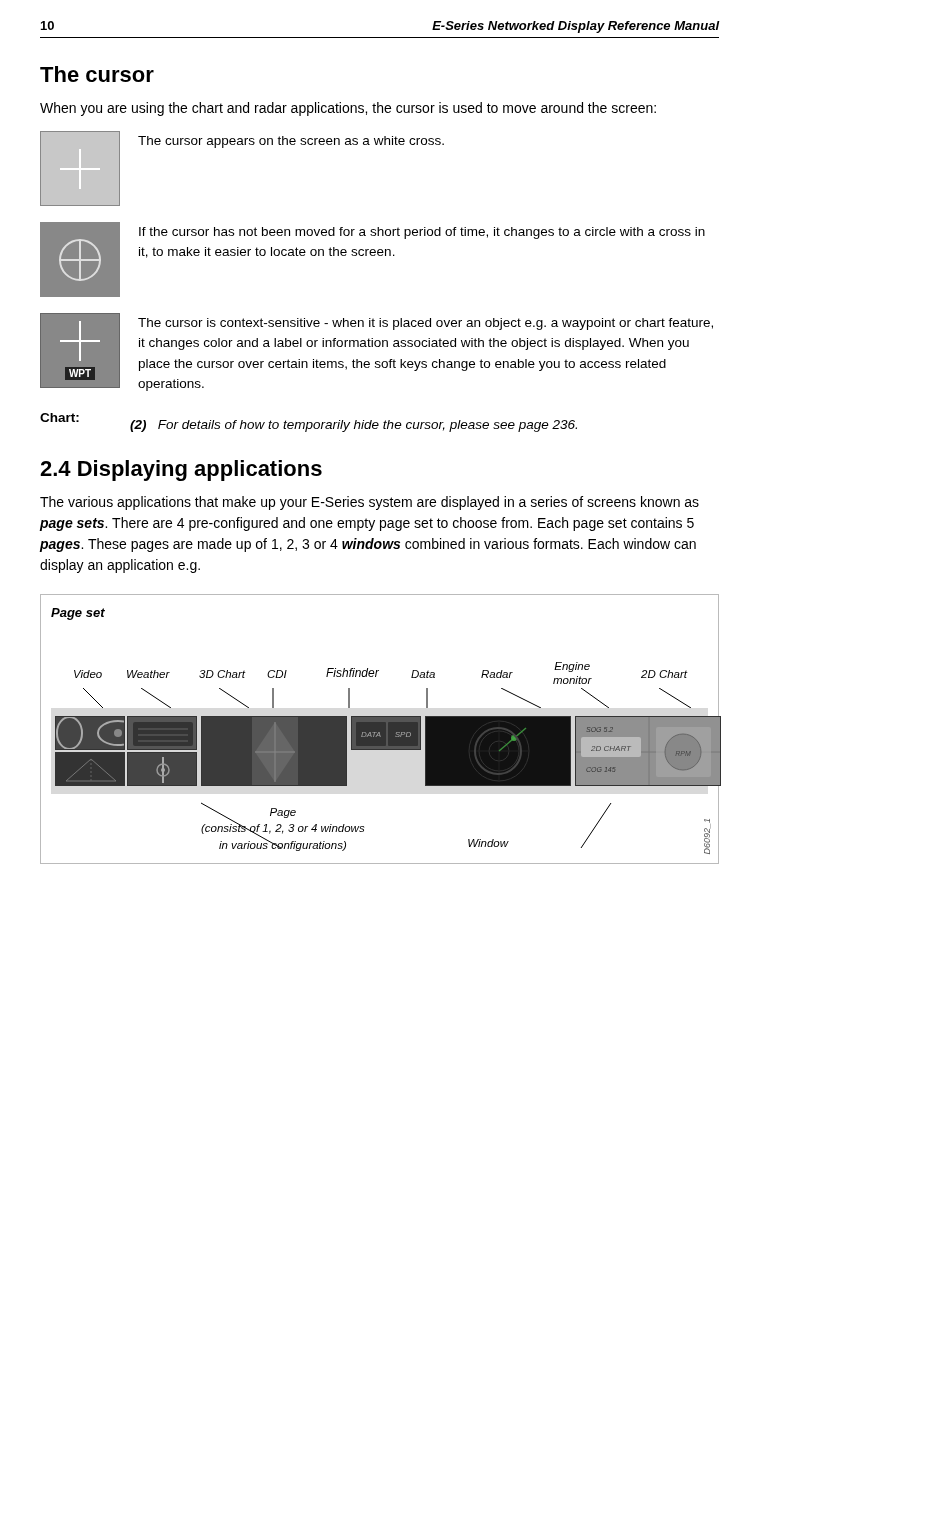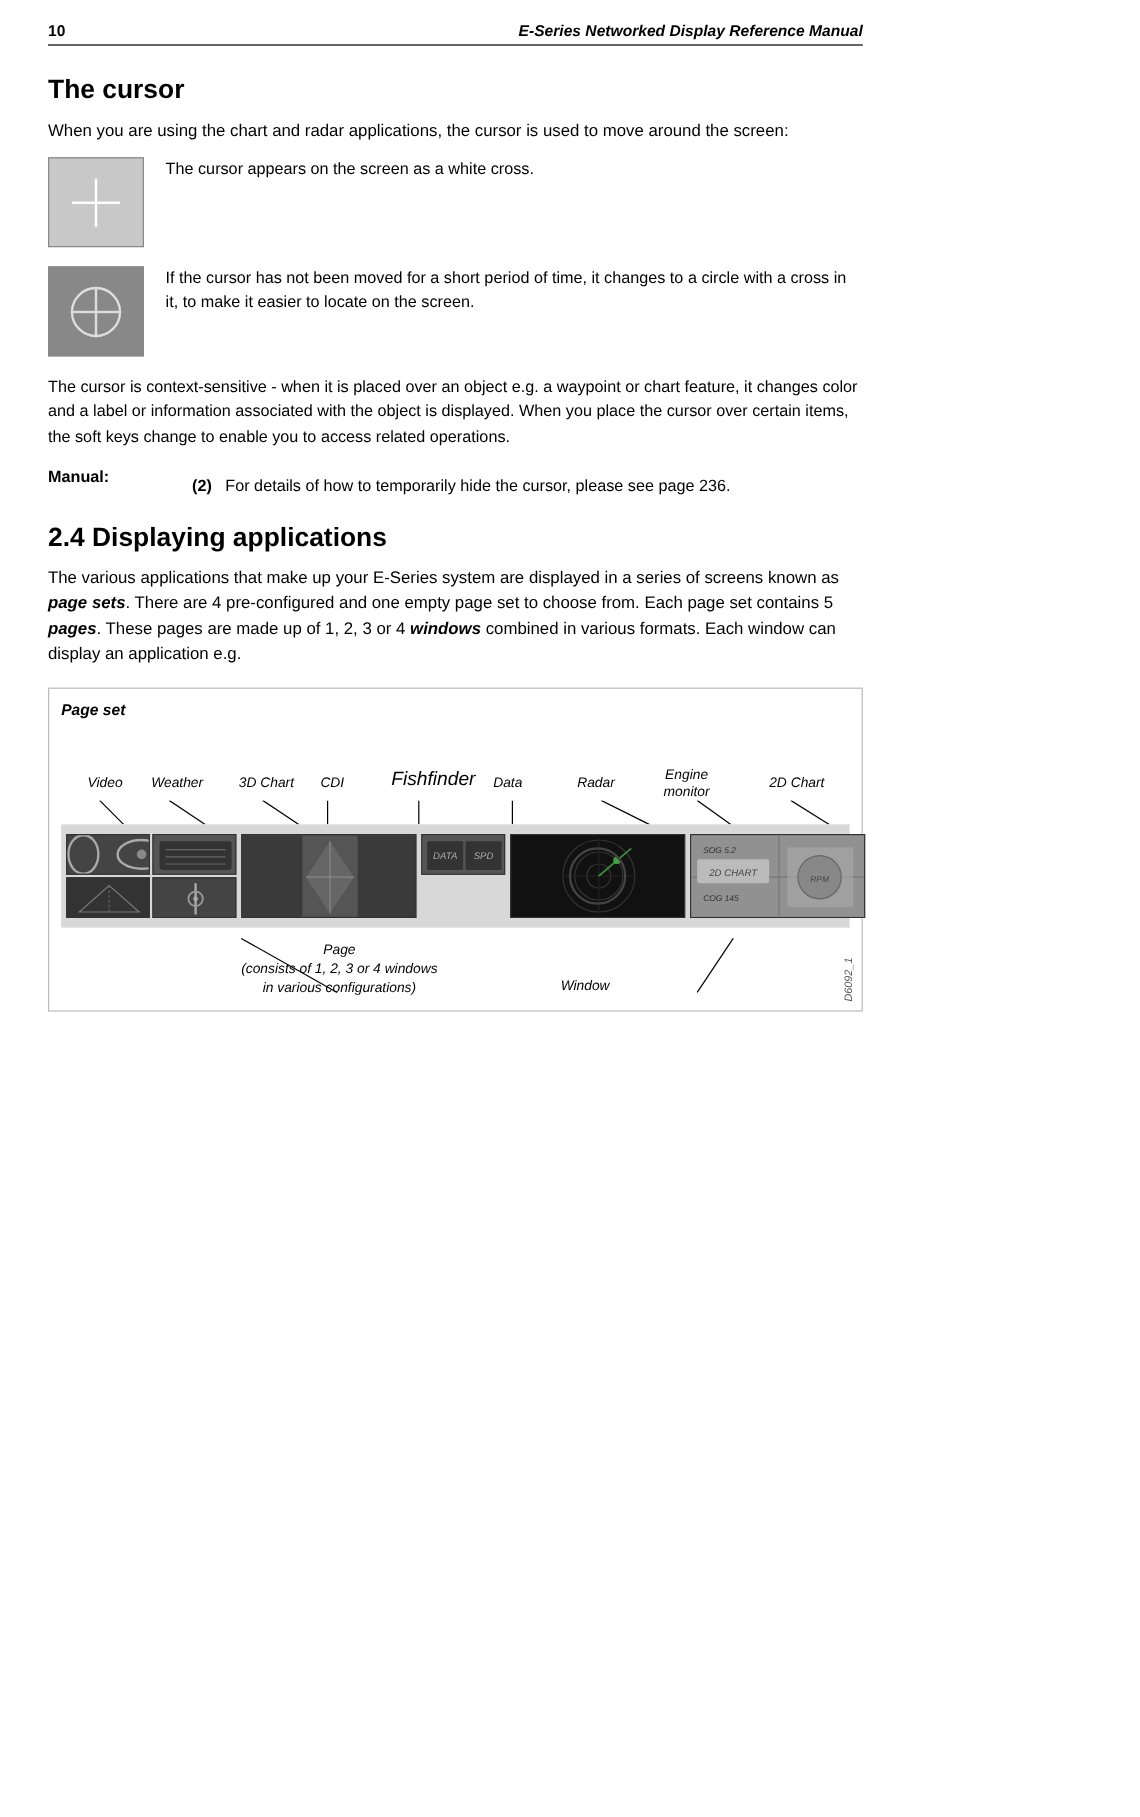--- a/index.html
+++ b/index.html
@@ -322,30 +322,34 @@
         <div class="cursor-circle-cross cursor-circle-inner">
           <div class="cursor-circle"></div>
         </div>
       </div>
       <div>
         <p class="cursor-text">If the cursor has not been moved for a short period of time, it changes to a circle with a cross in it, to make it easier to locate on the screen.</p>
       </div>
     </div>
 
     <div class="cursor-row">
+      <div class="wpt-box">
+        <div class="cursor-cross" style="margin-bottom:2px;"></div>
+        <div class="wpt-label">WPT</div>
+      </div>
       <div>
         <p class="cursor-text">The cursor is context-sensitive - when it is placed over an object e.g. a waypoint or chart feature, it changes color and a label or information associated with the object is displayed. When you place the cursor over certain items, the soft keys change to enable you to access related operations.</p>
       </div>
     </div>
 
     <div class="notes-section">
       <div class="two-col-note">
-        <div class="note-col1">Manual:</div>
+        <div class="note-col1">Chart:</div>
         <div>
-          <div style="font-size:13.5px; line-height:1.6; margin-top:4px; margin-left:30px;">
+          <div style="font-size:13.5px; font-style:italic; line-height:1.6; margin-top:4px; ">
             <span style="font-weight:bold;">(2)</span>
             &nbsp;&nbsp;<span>For details of how to temporarily hide the cursor, please see page 236.</span>
           </div>
         </div>
       </div>
     </div>
   </div>
 
   <div>
     <h2 class="section-24-heading">2.4  Displaying applications</h2>
@@ -356,21 +360,21 @@
 
     <div class="pageset-container">
       <div class="pageset-title">Page set</div>
 
       <div style="position:relative; height:60px; margin-bottom:0;">
 
         <span style="position:absolute; left:22px; bottom:8px; font-size:11.5px; ">Video</span>
         <span style="position:absolute; left:75px; bottom:8px; font-size:11.5px; text-align:center;">Weather</span>
         <span style="position:absolute; left:148px; bottom:8px; font-size:11.5px; text-align:center;">3D Chart</span>
         <span style="position:absolute; left:216px; bottom:8px; font-size:11.5px; text-align:center;">CDI</span>
-        <span style="position:absolute; left:275px; bottom:8px; font-size:16px; text-align:center;">Fishfinder</span>
+        <span style="position:absolute; left:275px; bottom:8px; font-size:12px; text-align:center;">Fishfinder</span>
         <span style="position:absolute; left:360px; bottom:8px; font-size:11.5px; text-align:center;">Data</span>
         <span style="position:absolute; left:430px; bottom:8px; font-size:11.5px; text-align:center;">Radar</span>
         <span style="position:absolute; left:502px; bottom:0px; font-size:11.5px; text-align:center; line-height:1.2;">Engine<br>monitor</span>
         <span style="position:absolute; left:590px; bottom:8px; font-size:11.5px; text-align:center;">2D Chart</span>
       </div>
 
       <div style="position:relative; height:20px;">
         <svg width="100%" height="20" style="position:absolute;top:0;left:0;">
 
           <line x1="32" y1="0" x2="52" y2="20" stroke="#000" stroke-width="1"></line>

